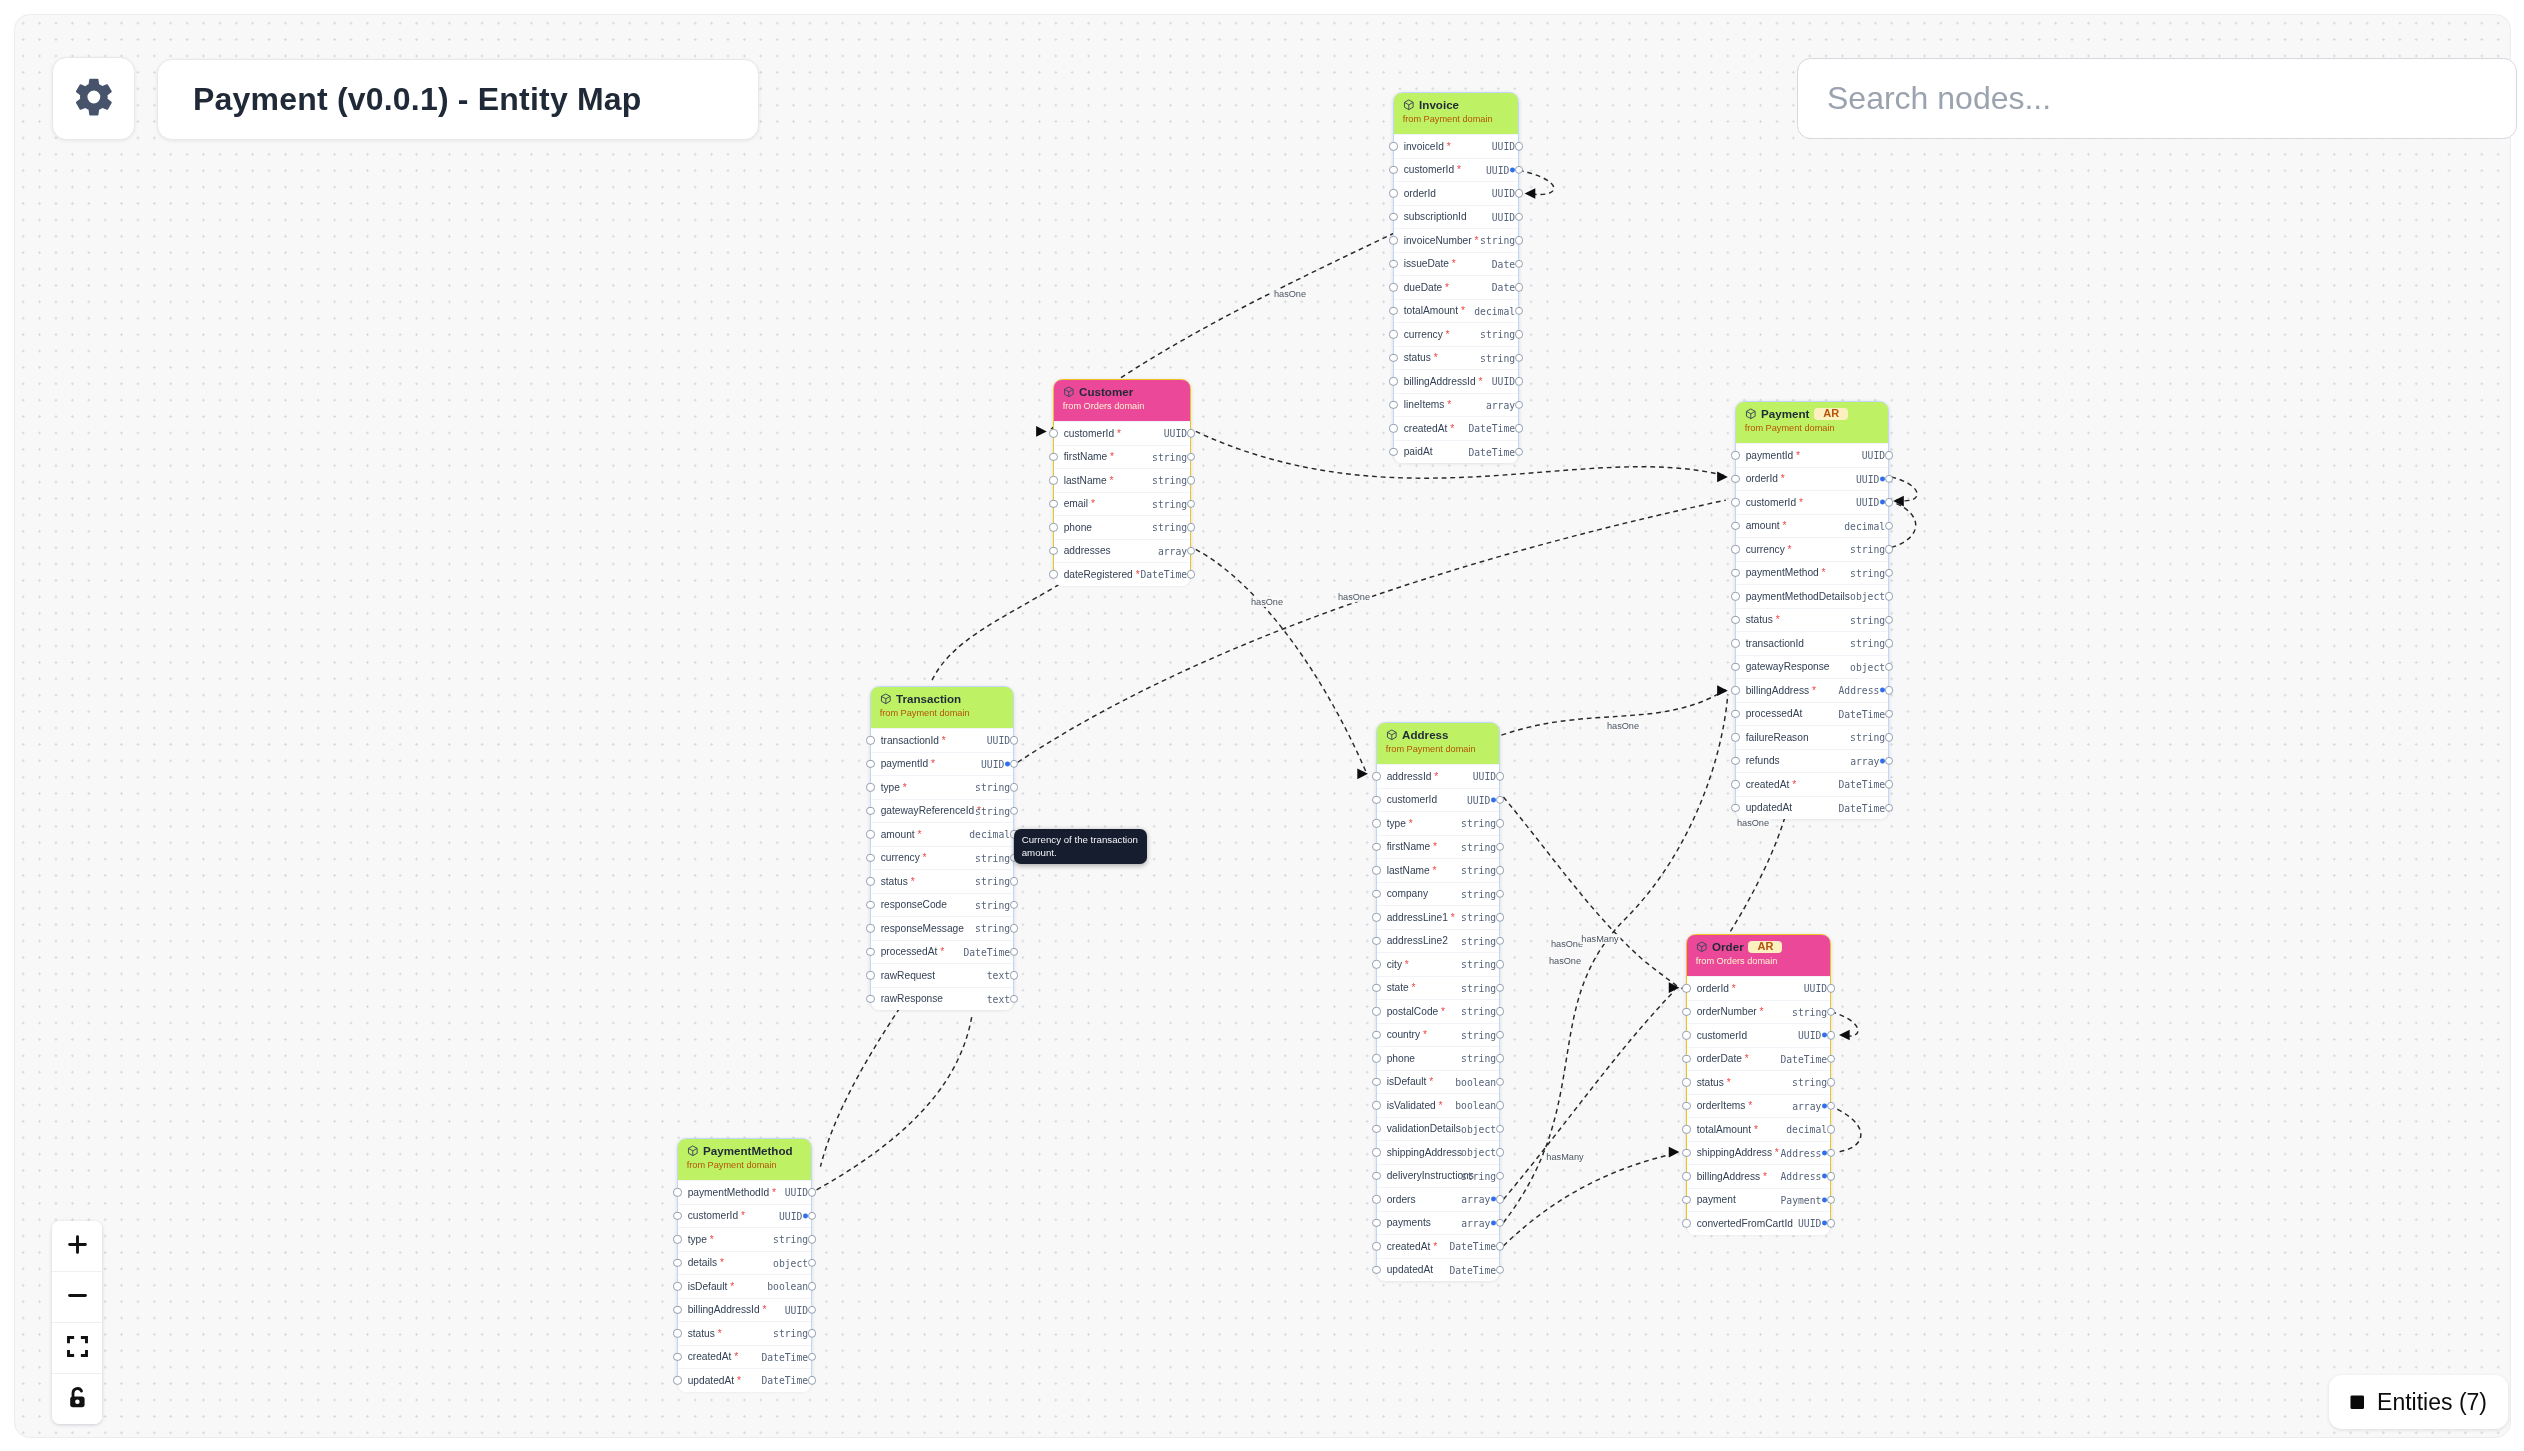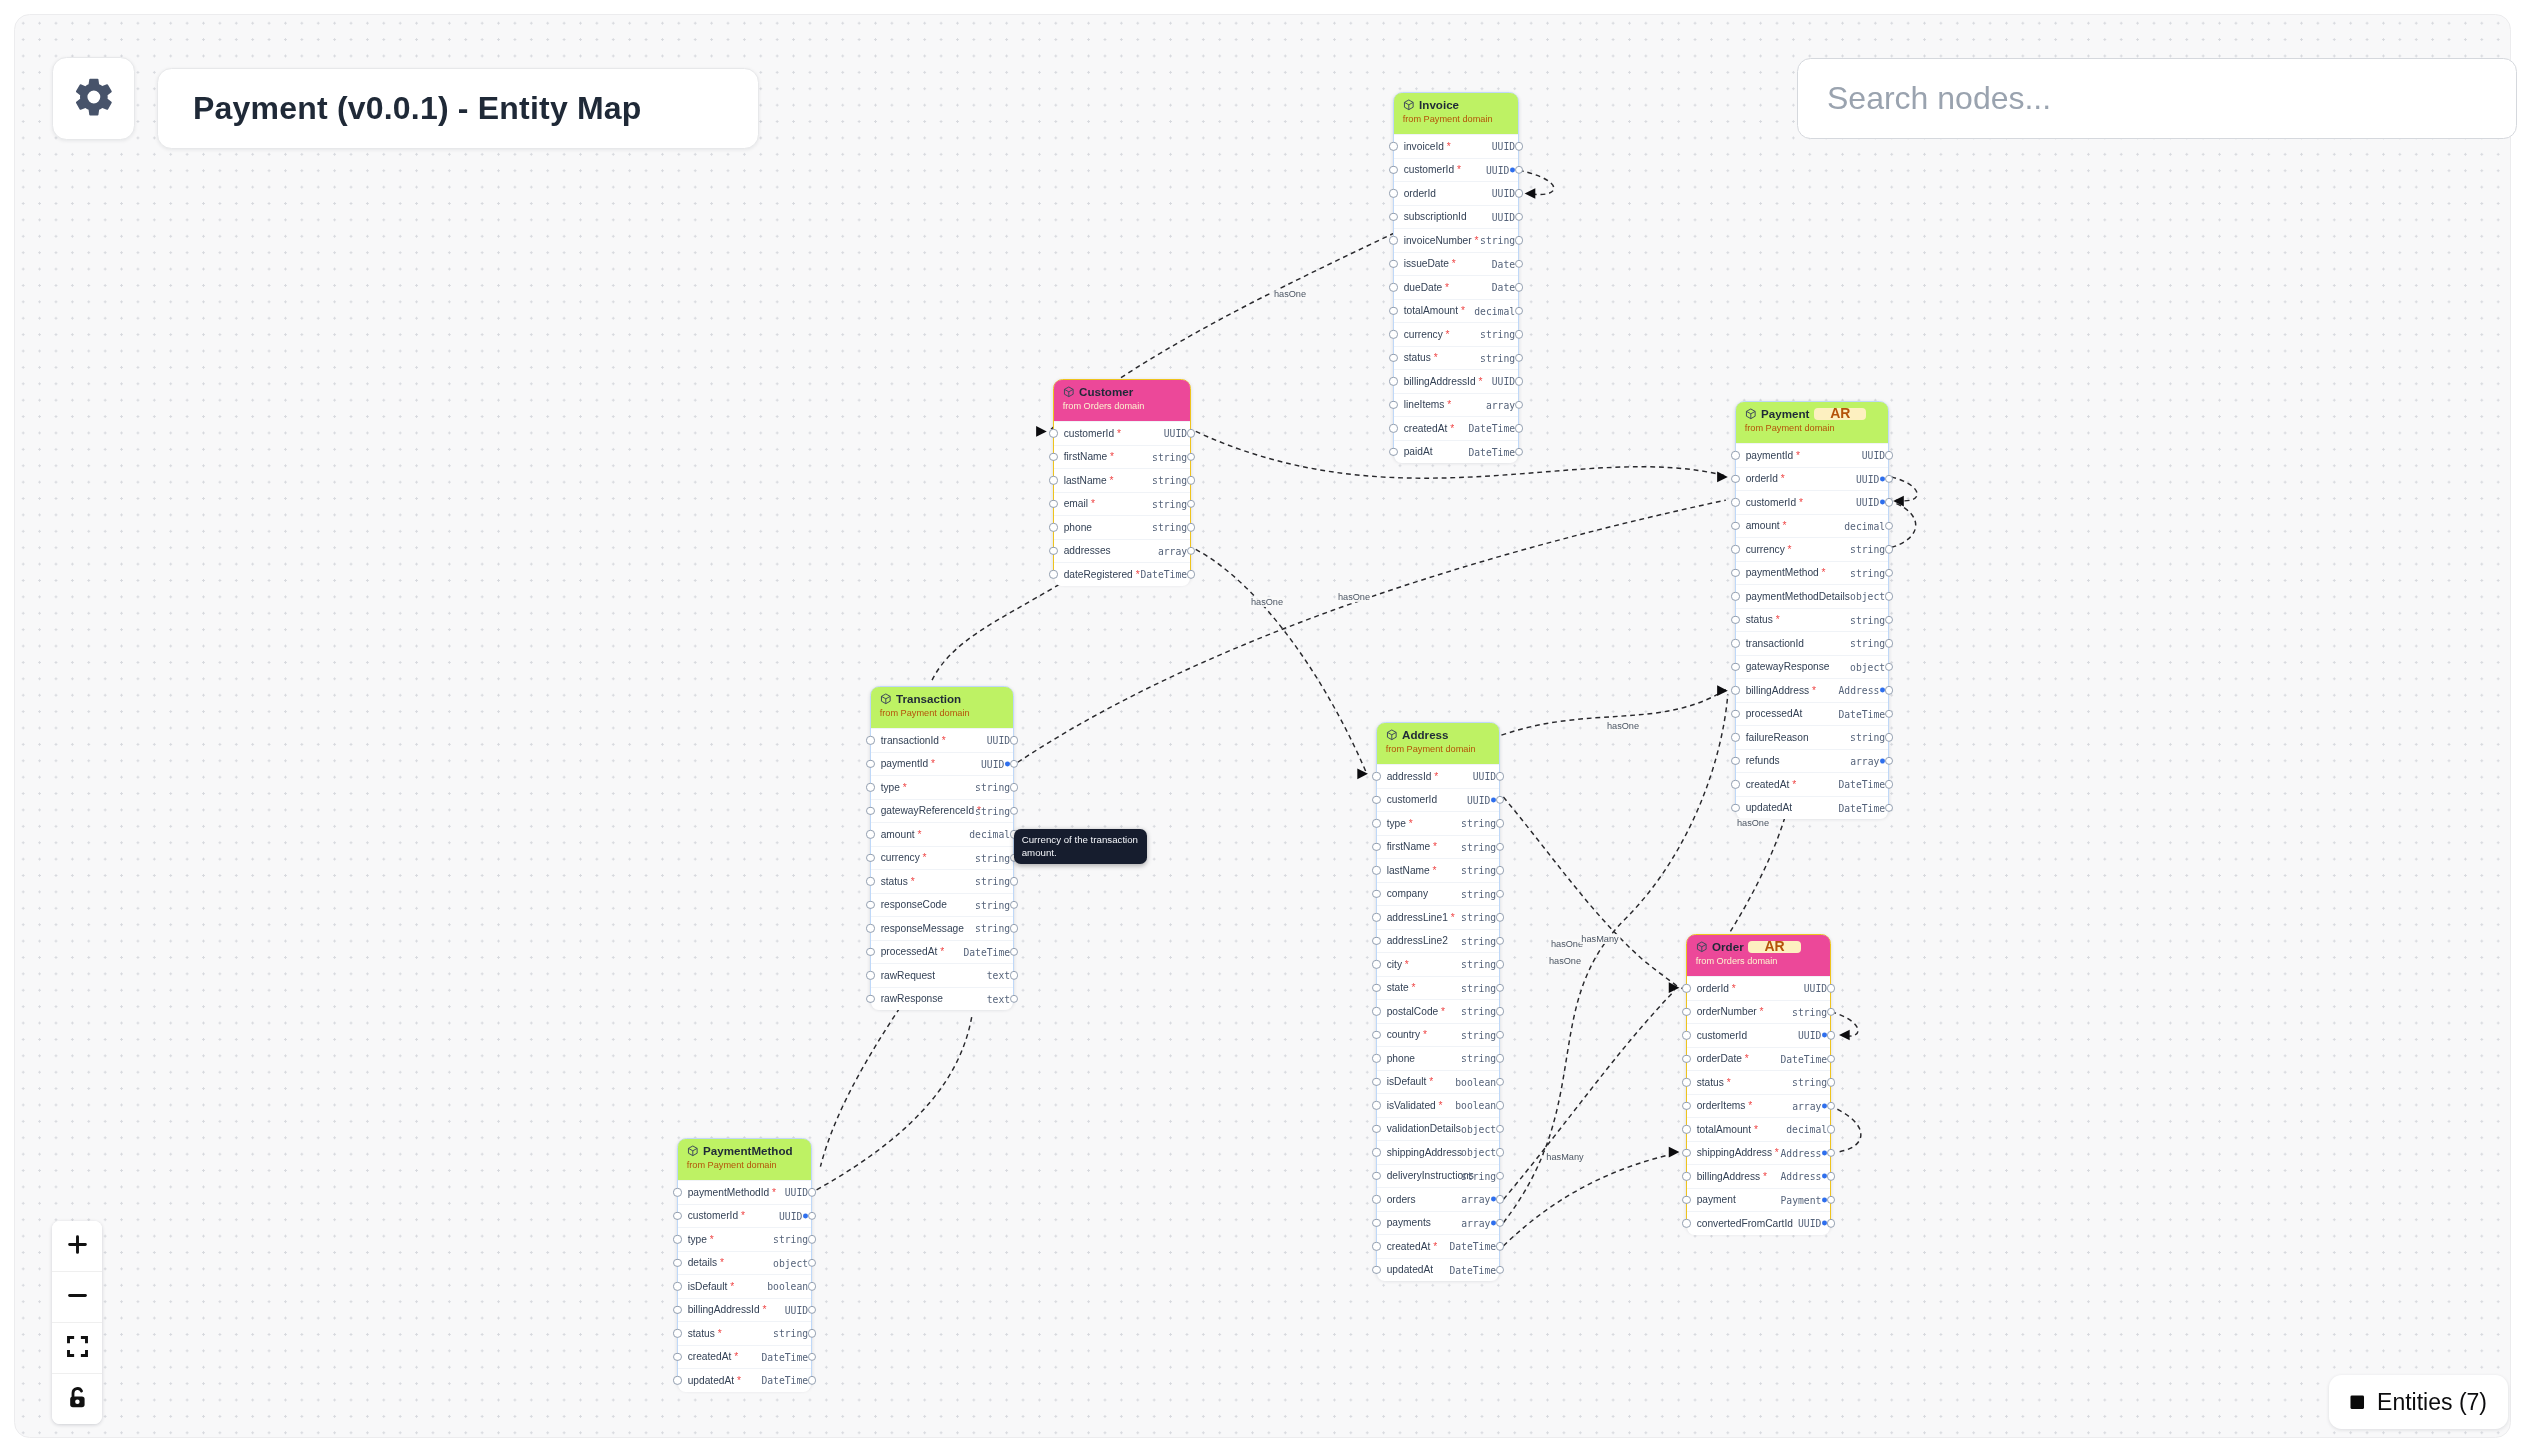--- a/index.html
+++ b/index.html
@@ -18,41 +18,41 @@
   
   .entity{position:absolute;background:#fff;border-radius:9.7px;box-sizing:border-box;
     box-shadow:0 1px 3.9px rgba(15,23,42,.14);}
   .entity.blue{border:1.5px solid #bfd8f8;}
   .entity.yellow{border:1.5px solid #eec31d;}
   .ent-header{height:41px;box-sizing:border-box;padding:4.8px 8.7px 0 8.7px;border-radius:7.7px 7.7px 0 0;}
   .blue .ent-header{background:#bef264;}
   .yellow .ent-header{background:#ec4899;}
   .ent-title{display:flex;align-items:center;gap:4.8px;font-size:11.6px;font-weight:bold;color:#1f2937;line-height:14.5px;}
   .cube svg{display:block;}
-  .badge-ar{font-size:14px;font-weight:bold;color:#b45309;background:#fdf0c0;border-radius:3.9px;
-    padding:1px 16px;line-height:9.7px;}
+  .badge-ar{font-size:11px;font-weight:bold;color:#b45309;background:#fdf0c0;border-radius:3.9px;
+    padding:1px 9px;line-height:9.7px;}
   .ent-domain{font-size:9.2px;margin-top:1.9px;white-space:nowrap;}
   .blue .ent-domain{color:#b45309;}
   .yellow .ent-domain{color:#fcf4d0;}
   .row{position:relative;height:23.5px;box-sizing:border-box;display:flex;align-items:center;
     padding:0 5.8px;border-top:1px solid #f0f3f7;background:#fff;}
   .row:last-child{border-radius:0 0 7.7px 7.7px;}
   .fname{font-size:10.2px;color:#334155;white-space:nowrap;margin-left:3.9px;}
   .req{color:#ef4444;}
   .right{position:absolute;right:2.9px;top:50%;transform:translateY(-50%);display:flex;align-items:center;}
   .ftype{font-family:"DejaVu Sans Mono",monospace;font-size:9.7px;color:#55637a;white-space:nowrap;}
   .refdot{width:4.8px;height:4.8px;border-radius:50%;background:#2f6fed;margin-left:1px;flex:none;}
   .port{position:absolute;width:6.3px;height:6.3px;border-radius:50%;background:#fff;
     border:1.3px solid #94a0b1;top:50%;transform:translateY(-50%);}
   .port.l{left:-4.8px;} .port.r{right:-4.8px;}
   
   .panel{position:absolute;background:#fff;border:1px solid #e7e8ea;border-radius:14.5px;
     box-shadow:0 1px 3.9px rgba(15,23,42,.08);box-sizing:border-box;}
   #gear-btn{left:52px;top:57px;width:83px;height:83px;display:flex;align-items:center;justify-content:center;cursor:pointer;}
-  #title-panel{left:157px;top:68px;width:602px;height:81px;display:flex;align-items:center;padding-left:35px;text-align:center;}
+  #title-panel{left:157px;top:59px;width:602px;height:81px;display:flex;align-items:center;padding-left:35px;text-align:center;}
   #map-title{font-size:32px;font-weight:600;color:#1f2937;letter-spacing:0.2px;}
   #search-input{position:absolute;left:1797px;top:58px;width:720px;height:81px;box-sizing:border-box;
     border:1.5px solid #d5d8dd;border-radius:13.5px;padding:0 29px;font-size:32px;color:#374151;
     background:#fff;outline:none;font-family:"Liberation Sans",sans-serif;}
   #search-input::placeholder{color:#9aa3af;}
   
   #controls{position:absolute;left:52px;top:1221px;width:50px;background:#fff;border-radius:7.7px;
     box-shadow:0 1px 3.9px rgba(15,23,42,.18);overflow:hidden;}
   .ctrl{width:50px;height:50px;display:flex;align-items:center;justify-content:center;
     border-bottom:1px solid #efefef;cursor:pointer;background:#fff;}

